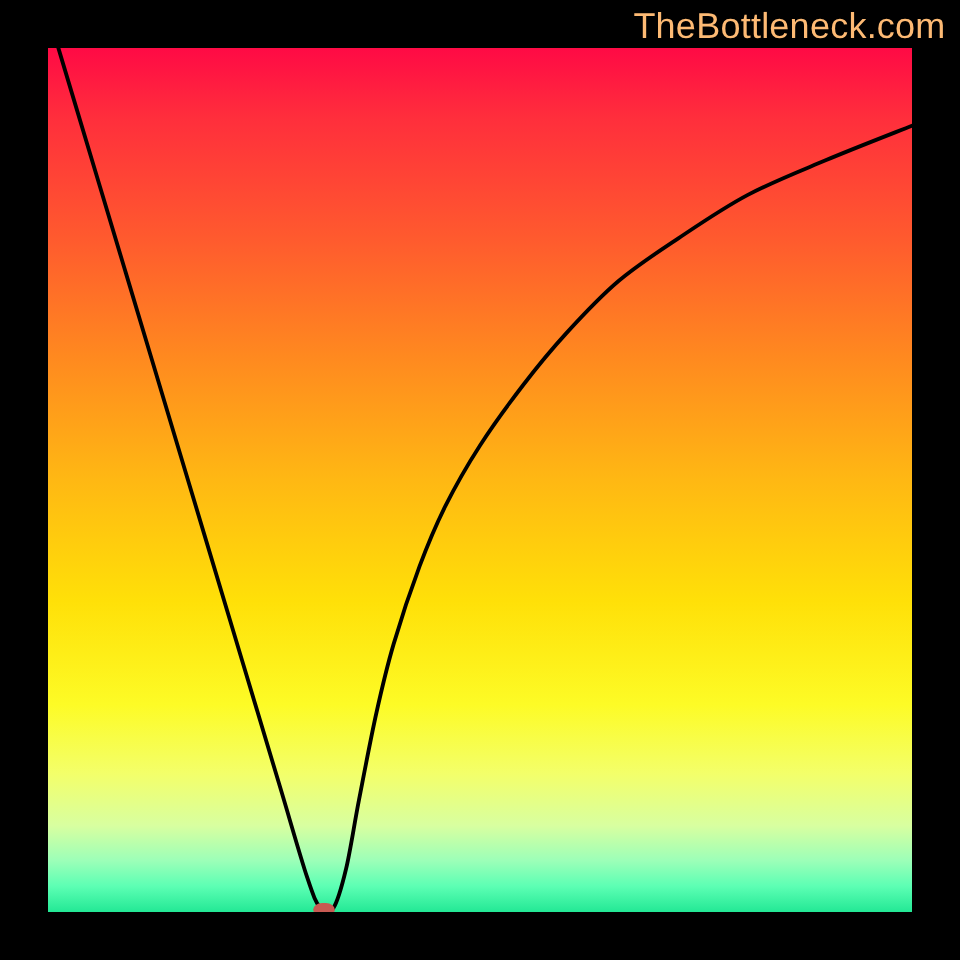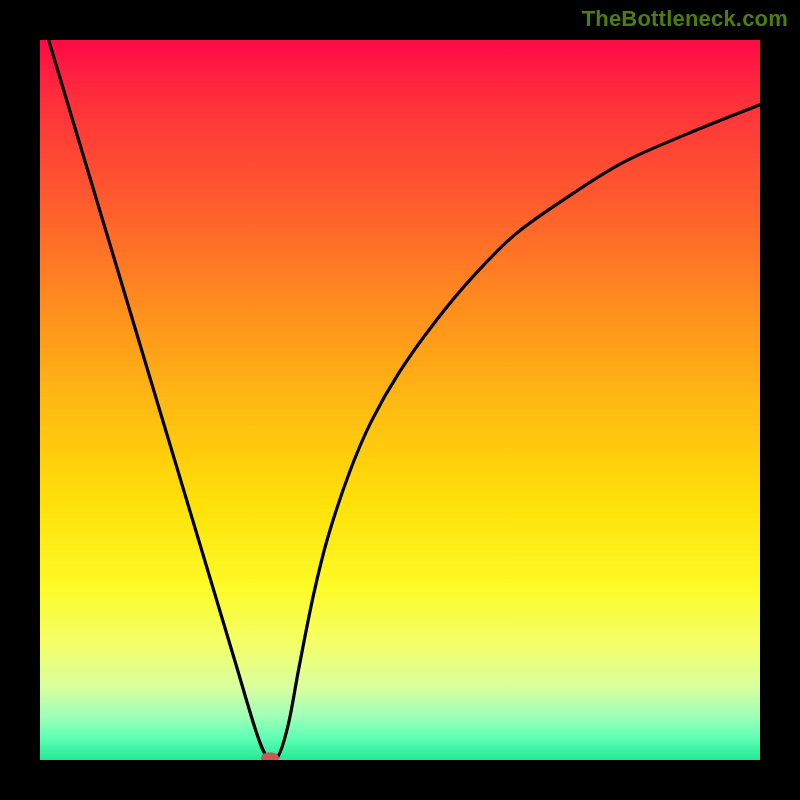--- a/index.html
+++ b/index.html
@@ -61,24 +61,24 @@
     width: 18px;
     height: 11px;
     background: #c85a52;
     border-radius: 50% / 60%;
     transform: translate(-50%, -50%);
   }
   .watermark {
     position: absolute;
     top: 6px;
     right: 12px;
-    color: #4d7c0f;
-    font-size: 22px;
+    color: #fdba74;
+    font-size: 30px;
     letter-spacing: 0.2px;
-    font-weight: 700;
+    font-weight: 400;
   }
 </style>
 </head>
 <body>
 
 <div class="frame">
   <div class="watermark">TheBottleneck.com</div>
 
   <div class="plot">
     <div class="gradient"></div>

